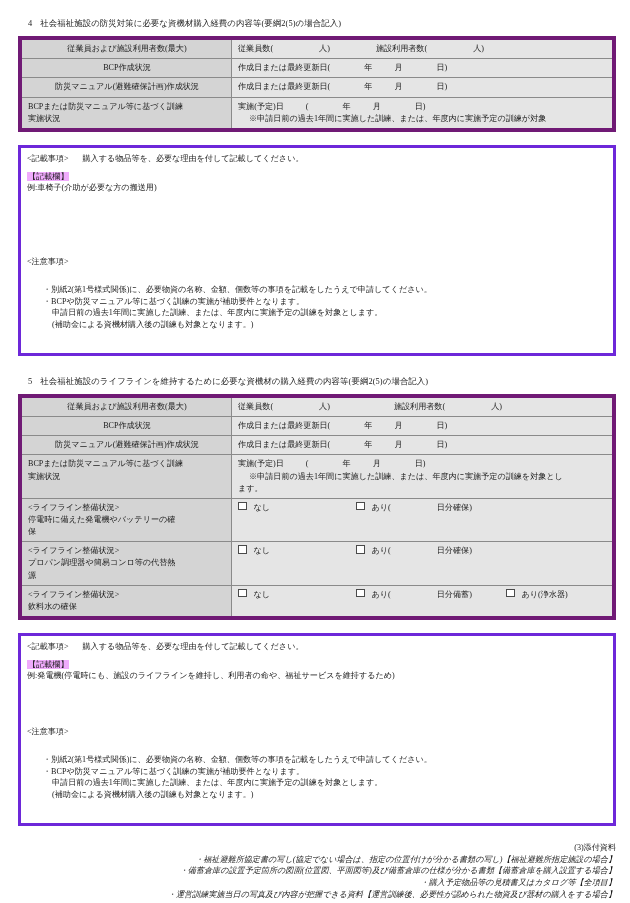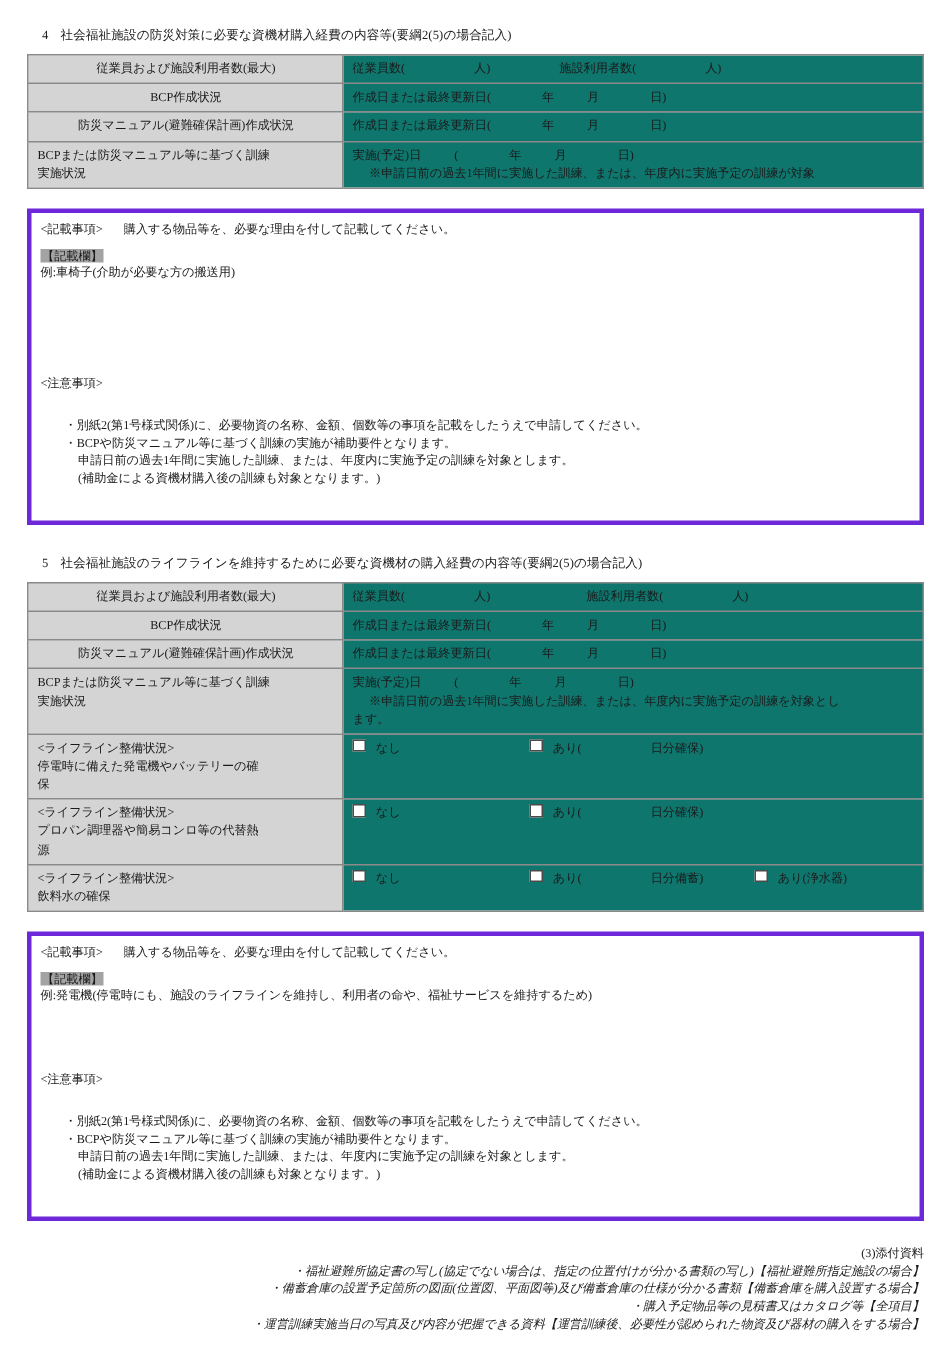--- a/index.html
+++ b/index.html
@@ -30,21 +30,21 @@
     letter-spacing: 0.1px;
   }
   .section-heading .num {
     display: inline-block;
     margin-right: 8px;
   }
   table.form {
     width: 100%;
     border-collapse: collapse;
     table-layout: fixed;
-    border: 1px solid #701a75;
+    border: 4px solid #701a75;
     margin-bottom: 0;
     padding-left: 29px;
   }
   table.form td {
     border: 1px solid #8a8a8a;
     padding: 3px 5px 3px 6px;
     vertical-align: top;
     font-size: 8.1px;
     line-height: 1.5;
   }
@@ -53,21 +53,21 @@
     background: #d4d4d4;
     text-align: center;
     vertical-align: middle;
   }
   table.form td.label.tl {
     text-align: left;
     vertical-align: top;
     margin-left: 32px;
   }
   table.form td.value {
-    background: #0f766e;
+    background: #e5e5e5;
   }
   .sp-4 { display:inline-block; width: 22px; }
   .sp-6 { display:inline-block; width: 34px; }
   .sp-8 { display:inline-block; width: 46px; }
   .sp-12 { display:inline-block; width: 64px; }
   .cb {
     display: inline-block;
     width: 6.5px;
     height: 6.5px;
     border: 1px solid #4a4a4a;
@@ -81,21 +81,21 @@
     border: 3px solid #6d28d9;
     margin-top: 13px;
     padding: 5px 6px 6px 6px;
     box-sizing: border-box;
   }
   .notes-head {
     margin: 0 0 6px 0;
   }
   .notes-head .gap { display:inline-block; width: 14px; }
   .kisai-tag {
-    background: #a3a3a3;
+    background: #f0abfc;
     padding: 0 1px;
   }
   .example-line { margin: 0; }
   .filler { height: 62px; }
   .filler.tall { height: 44px; }
   .caution-title { margin: 0; }
   .caution-list { margin: 16px; padding: 0; list-style: none; }
   .caution-list li { margin: 0; }
   .caution-list li .ind { display:inline-block; width: 9px; }
   .attach {

